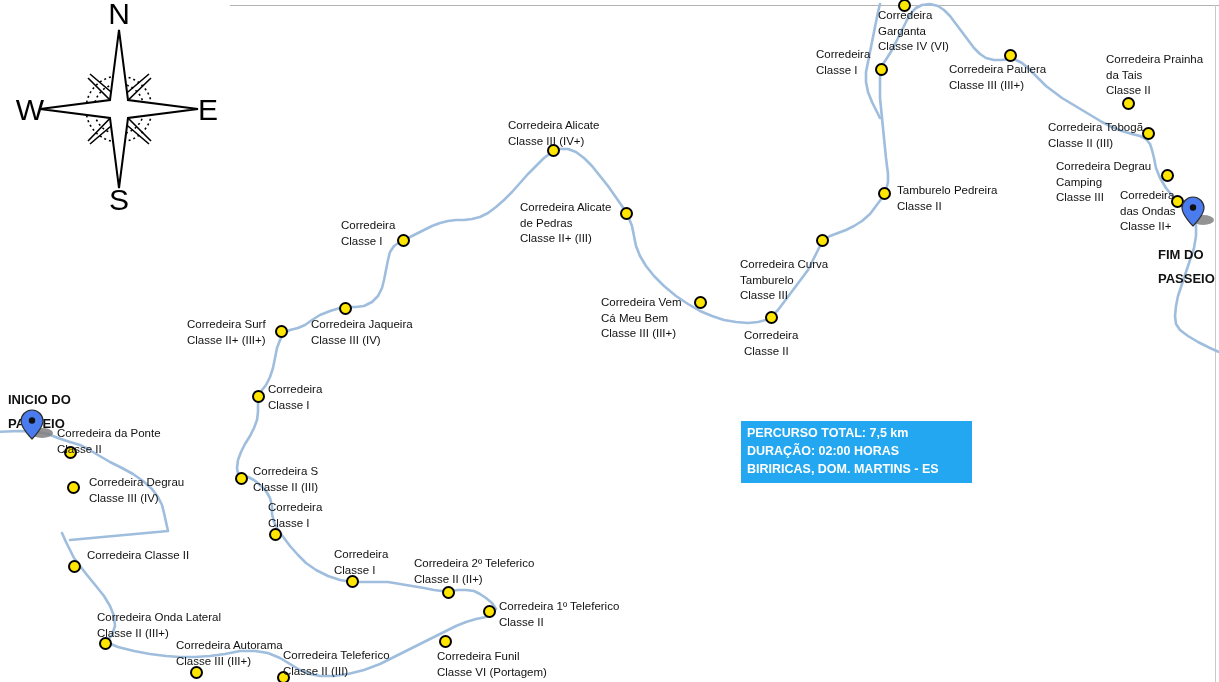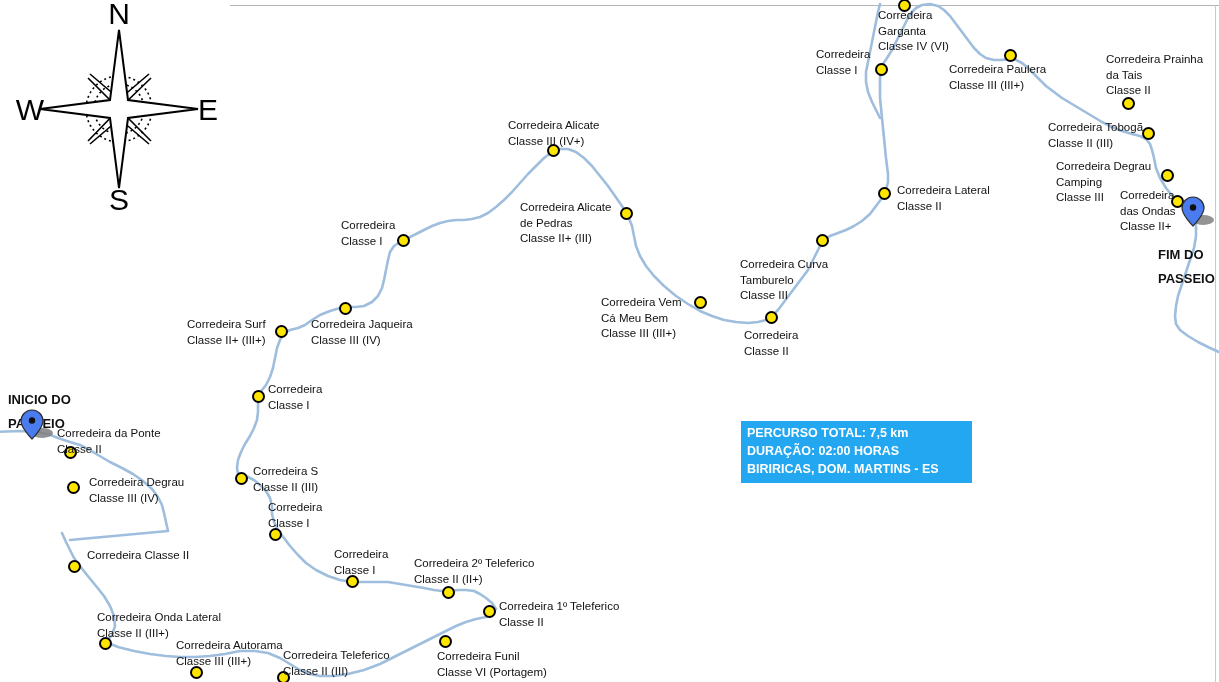--- a/index.html
+++ b/index.html
@@ -155,21 +155,21 @@
 Cá Meu Bem
 Classe III (III+)</div>
       <div class="rapid-marker" style="left: 771px; top: 317px;"></div>
       <div class="map-label" style="left: 744px; top: 328px;">Corredeira
 Classe II</div>
       <div class="rapid-marker" style="left: 822px; top: 240px;"></div>
       <div class="map-label" style="left: 740px; top: 216px; margin-top: 41px;">Corredeira Curva
 Tamburelo
 Classe III</div>
       <div class="rapid-marker" style="left: 884px; top: 193px;"></div>
-      <div class="map-label" style="left: 897px; top: 183px;">Corredeira Lateral
+      <div class="map-label" style="left: 897px; top: 183px;">Tamburelo Pedreira
 Classe II</div>
       <div class="rapid-marker" style="left: 881px; top: 69px;"></div>
       <div class="map-label" style="left: 816px; top: 47px;">Corredeira
 Classe I</div>
       <div class="rapid-marker" style="left: 904px; top: 5px;"></div>
       <div class="map-label" style="left: 878px; top: 8px;">Corredeira
 Garganta
 Classe IV (VI)</div>
       <div class="rapid-marker" style="left: 1010px; top: 55px;"></div>
       <div class="map-label" style="left: 949px; top: 62px;">Corredeira Paulera

